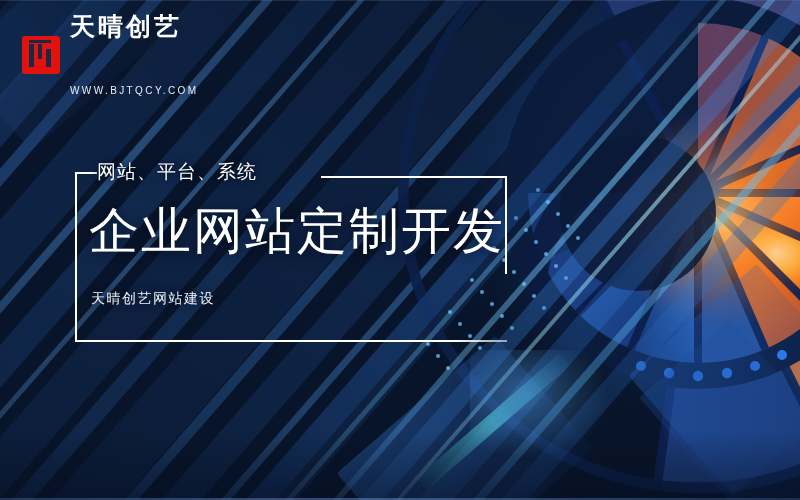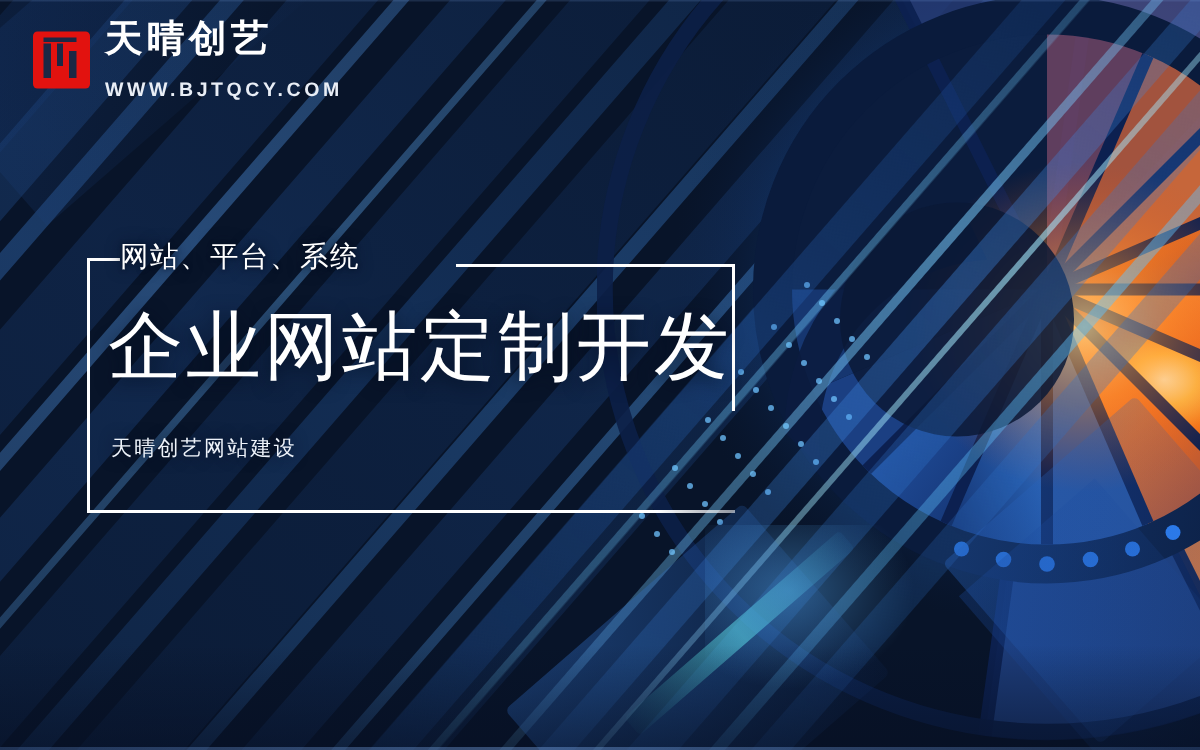--- a/index.html
+++ b/index.html
@@ -64,36 +64,37 @@
     position:relative;
     width:38px; height:38px;
     background:#e2120f;
     border-radius:3px;
     flex:0 0 auto;
   }
   .logo-mark .gl{
     position:absolute;
     background:#1b2845;
   }
-  .logo-txt{ display:flex; flex-direction:column; gap:14px; }
+  .logo-txt{ display:flex; flex-direction:column; gap:4px; }
   .logo-cn{
     font-size:25px; line-height:1;
     color:#ffffff; letter-spacing:3px;
     font-weight:700;
   }
   .logo-url{
-    font-size:13px; line-height:1;
+    font-size:10px; line-height:1;
     color:#e9eef6; letter-spacing:2.4px;
-    font-weight:700;
+    font-weight:400;
+    margin-top:43px;
   }
 
   
   .block{
     position:absolute;
-    left:58px; top:172px;
+    left:75px; top:172px;
     width:432px; height:170px;
     z-index:40;
     padding-left:22px;
   }
   .frame-l{
     position:absolute; left:0; top:0;
     width:2px; height:170px;
     background:#ffffff;
   }
   .frame-t{

